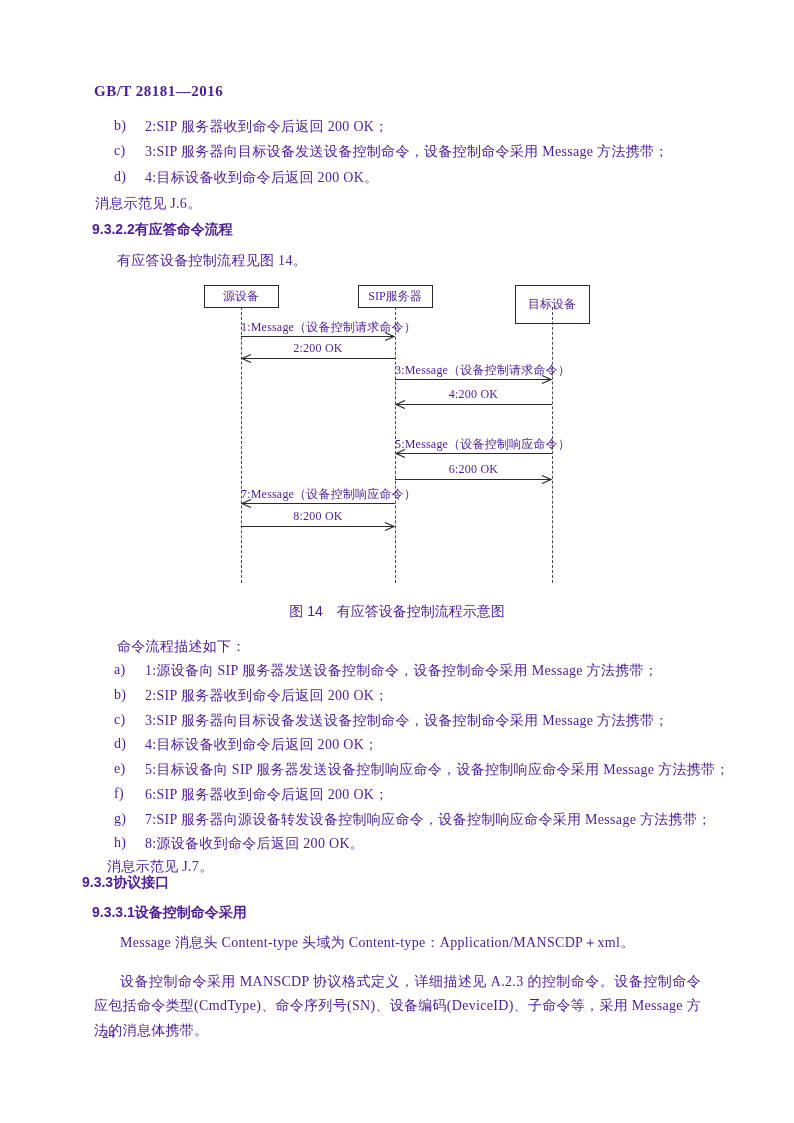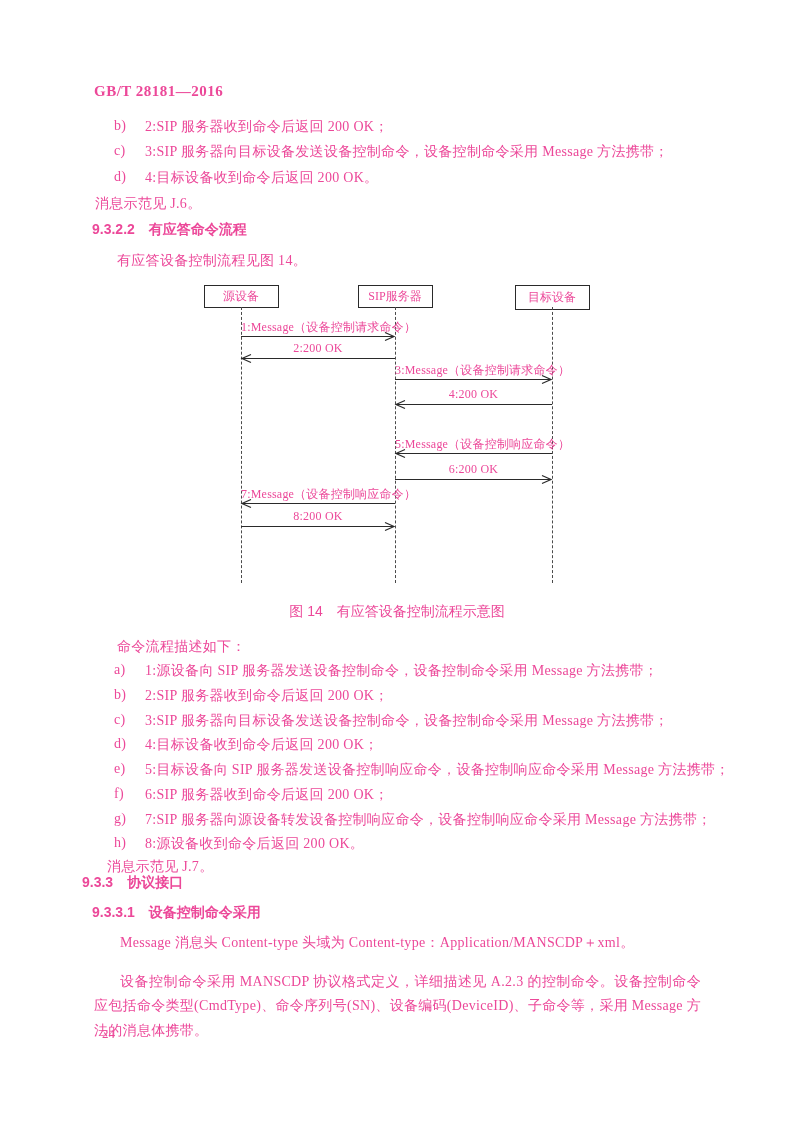--- a/index.html
+++ b/index.html
@@ -1,34 +1,34 @@
 <!DOCTYPE html>
 <html><head>
 <meta charset="utf-8">
 <style>
   html,body { margin:0; padding:0; background:#e8e8e8; }
   .page {
     position:relative;
     width:794px; height:1123px;
     margin:0 auto;
     background:#ffffff;
-    color:#ec4899;
+    color:#4c1d95;
     font-family:"Liberation Serif","DejaVu Serif",serif;
     overflow:hidden;
   }
   .abs { position:absolute; }
   .doc-header {
     left:94px; top:83px;
     font-weight:bold; font-size:15px; letter-spacing:0.5px;
   }
   .heading {
     font-family:"Liberation Sans","DejaVu Sans",sans-serif;
     font-weight:bold; font-size:14px;
   }
-  .h-num { margin-right:14px; }
+  .h-num { }
   .body-text { font-size:14px; letter-spacing:0.3px; }
   .list { left:114px; }
   .li { display:flex; height:25.4px; align-items:flex-start; font-size:14px; letter-spacing:0.3px; }
   .list2 .li { height:24.75px; }
   .li-letter { width:31px; flex:0 0 31px; }
   .caption {
     left:0; width:794px; text-align:center;
     font-family:"Liberation Sans","DejaVu Sans",sans-serif;
     font-weight:normal; font-size:14px;
   }
@@ -91,21 +91,21 @@
     <span class="h-num">9.3.2.2</span><span>有应答命令流程</span>
   </div>
 
   <div class="abs body-text" style="left:117px; top:252px;">有应答设备控制流程见图 14。</div>
 
   <div class="abs" id="diagram">
       <div class="actor-box" style="left: 203.5px; top: 285px; width: 75px; height: 23px;">源设备</div>
       <div class="lifeline" style="left: 241px; top: 307px; height: 276px;"></div>
       <div class="actor-box" style="left: 357.5px; top: 285px; width: 75px; height: 23px;">SIP服务器</div>
       <div class="lifeline" style="left: 395px; top: 307px; height: 276px;"></div>
-      <div class="actor-box" style="left: 514.5px; top: 285px; width: 75px; height: 25px;">目标设备</div>
+      <div class="actor-box" style="left: 514.5px; top: 285px; width: 75px; height: 39px;">目标设备</div>
       <div class="lifeline" style="left: 552px; top: 307px; height: 276px;"></div>
       <div class="msg-label" style="left: 241px; width: 154px; top: 319px;">1:Message（设备控制请求命令）</div>
       <svg class="msg-arrow" width="154" height="11" style="left: 241px; top: 330.5px;">
         <line x1="0" x2="153" y1="5.5" y2="5.5" stroke="#2a2a2a" stroke-width="1.2"></line>
         <polyline points="144,1.5 153,5.5 144,9.5" fill="none" stroke="#2a2a2a" stroke-width="1.2"></polyline>
       </svg>
       <div class="msg-label" style="left: 241px; width: 154px; top: 341px;">2:200 OK</div>
       <svg class="msg-arrow" width="154" height="11" style="left: 241px; top: 352.5px;">
         <line x1="154" x2="1" y1="5.5" y2="5.5" stroke="#2a2a2a" stroke-width="1.2"></line>
         <polyline points="10,1.5 1,5.5 10,9.5" fill="none" stroke="#2a2a2a" stroke-width="1.2"></polyline>

